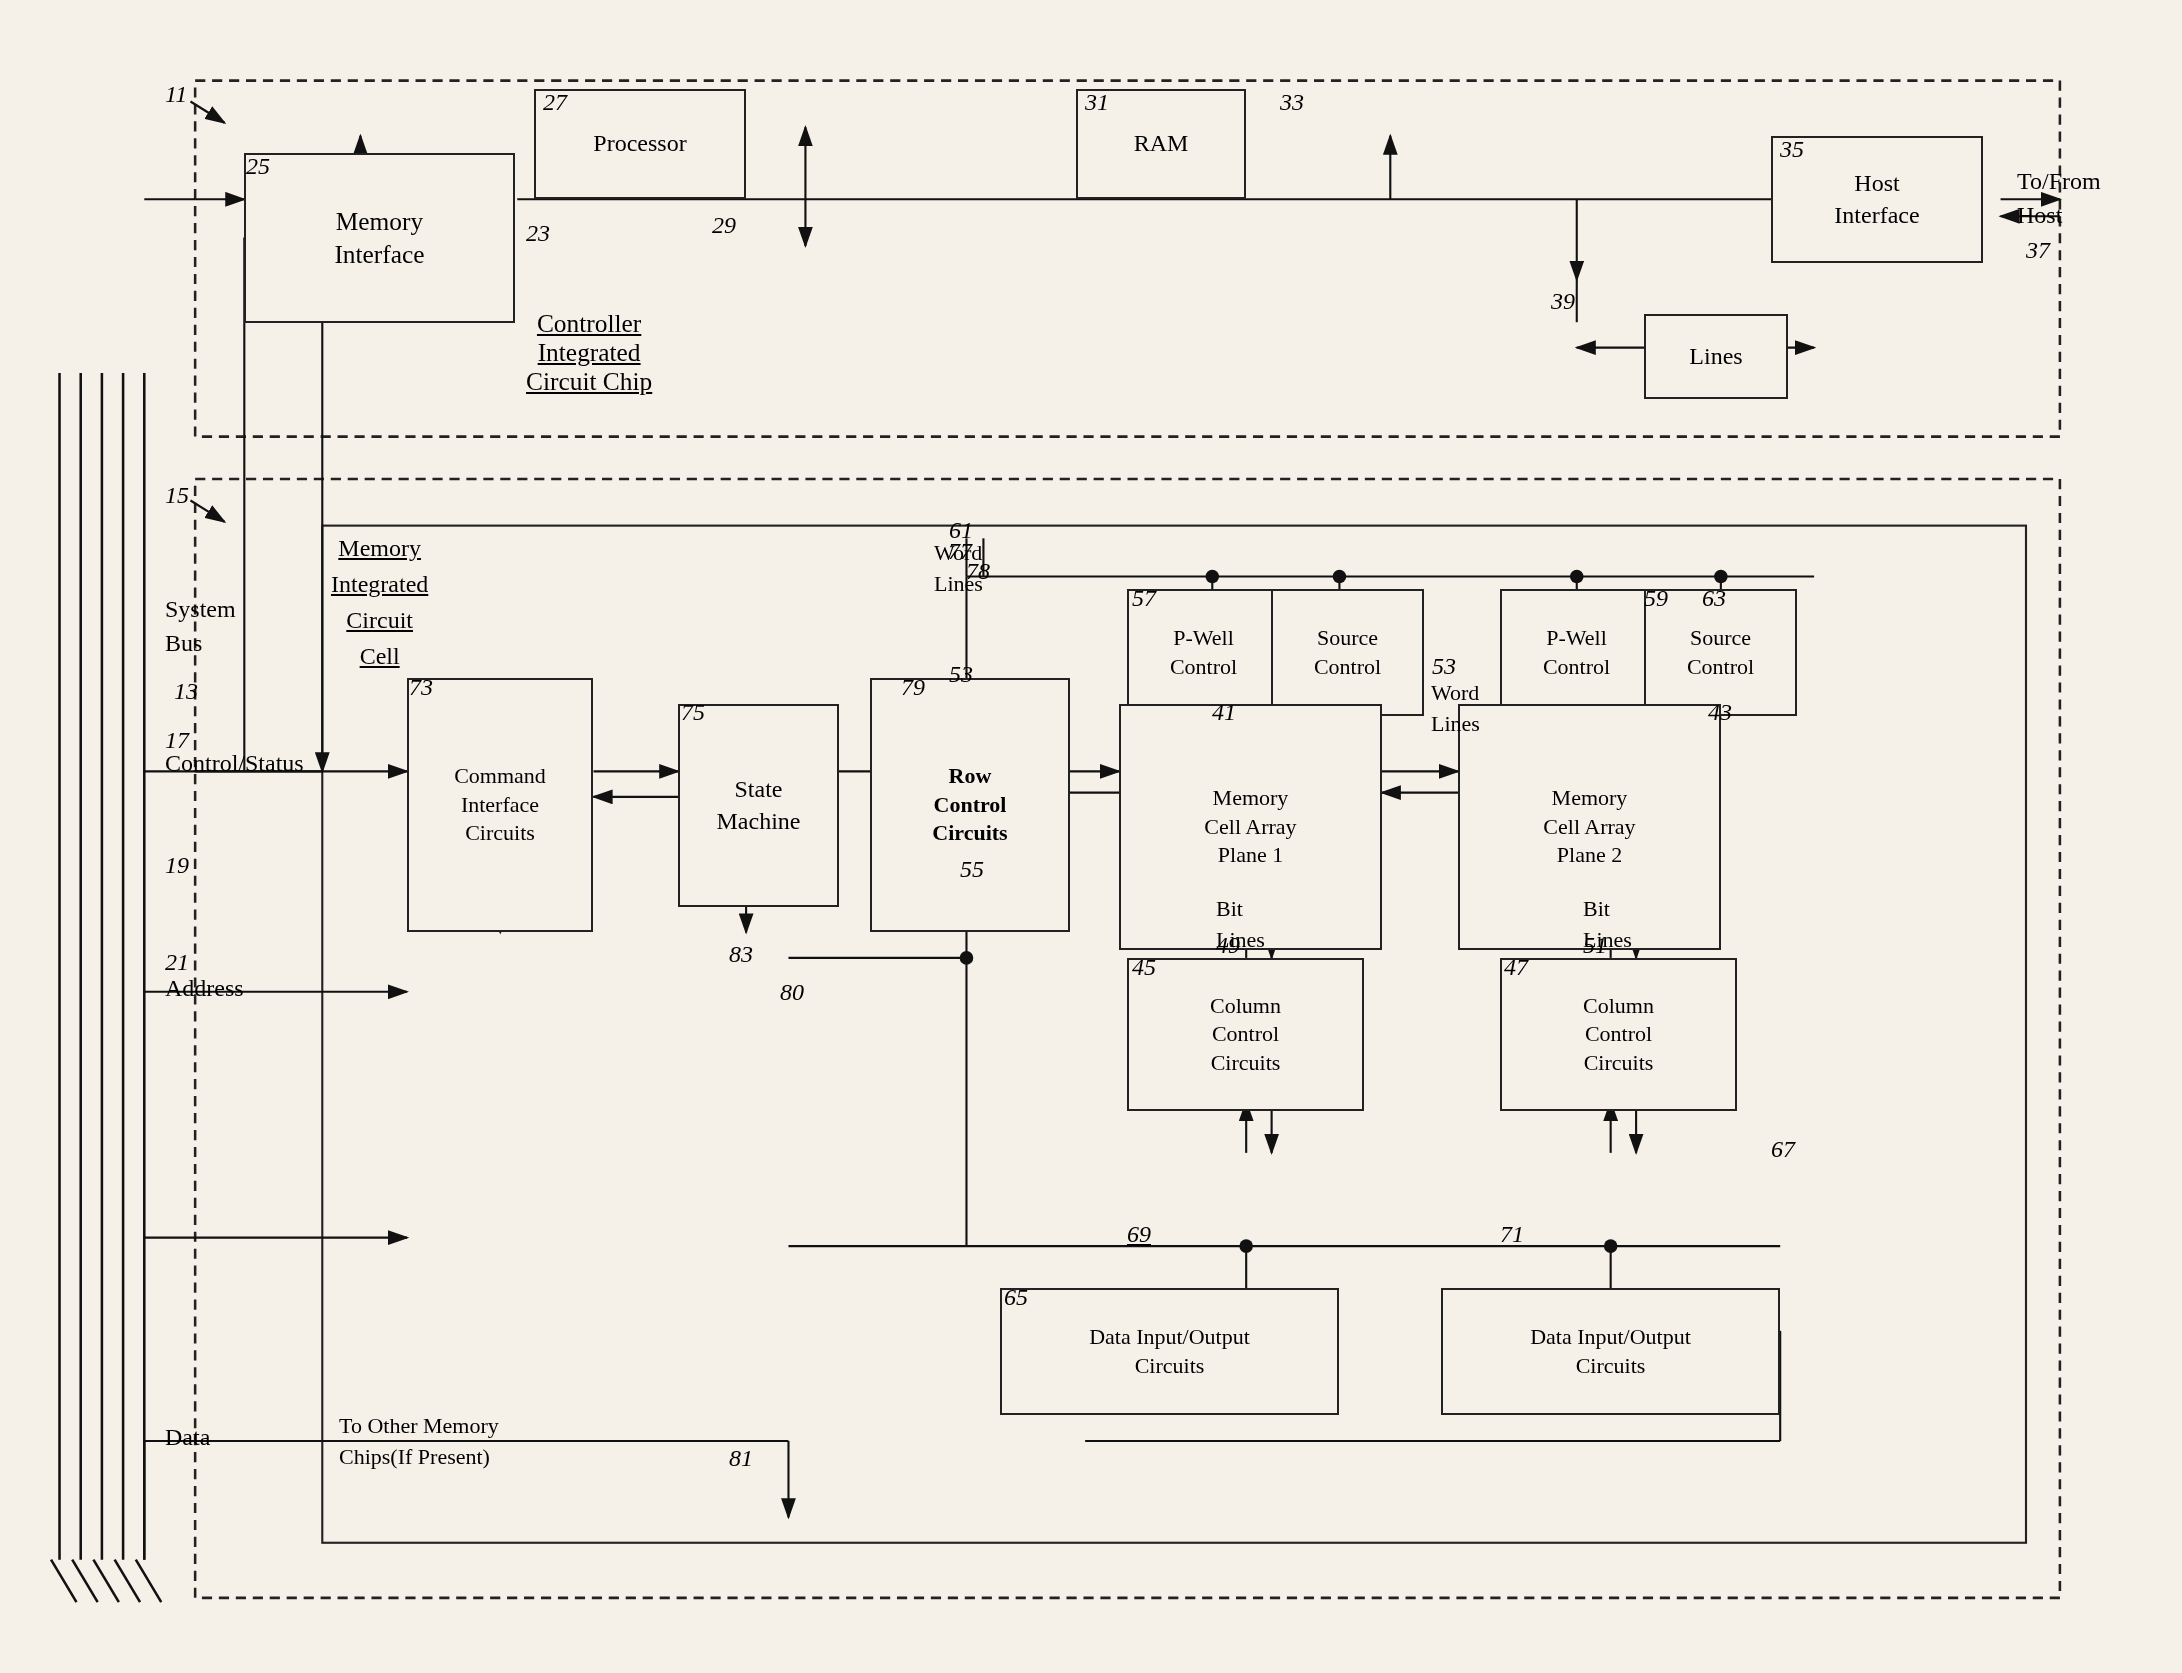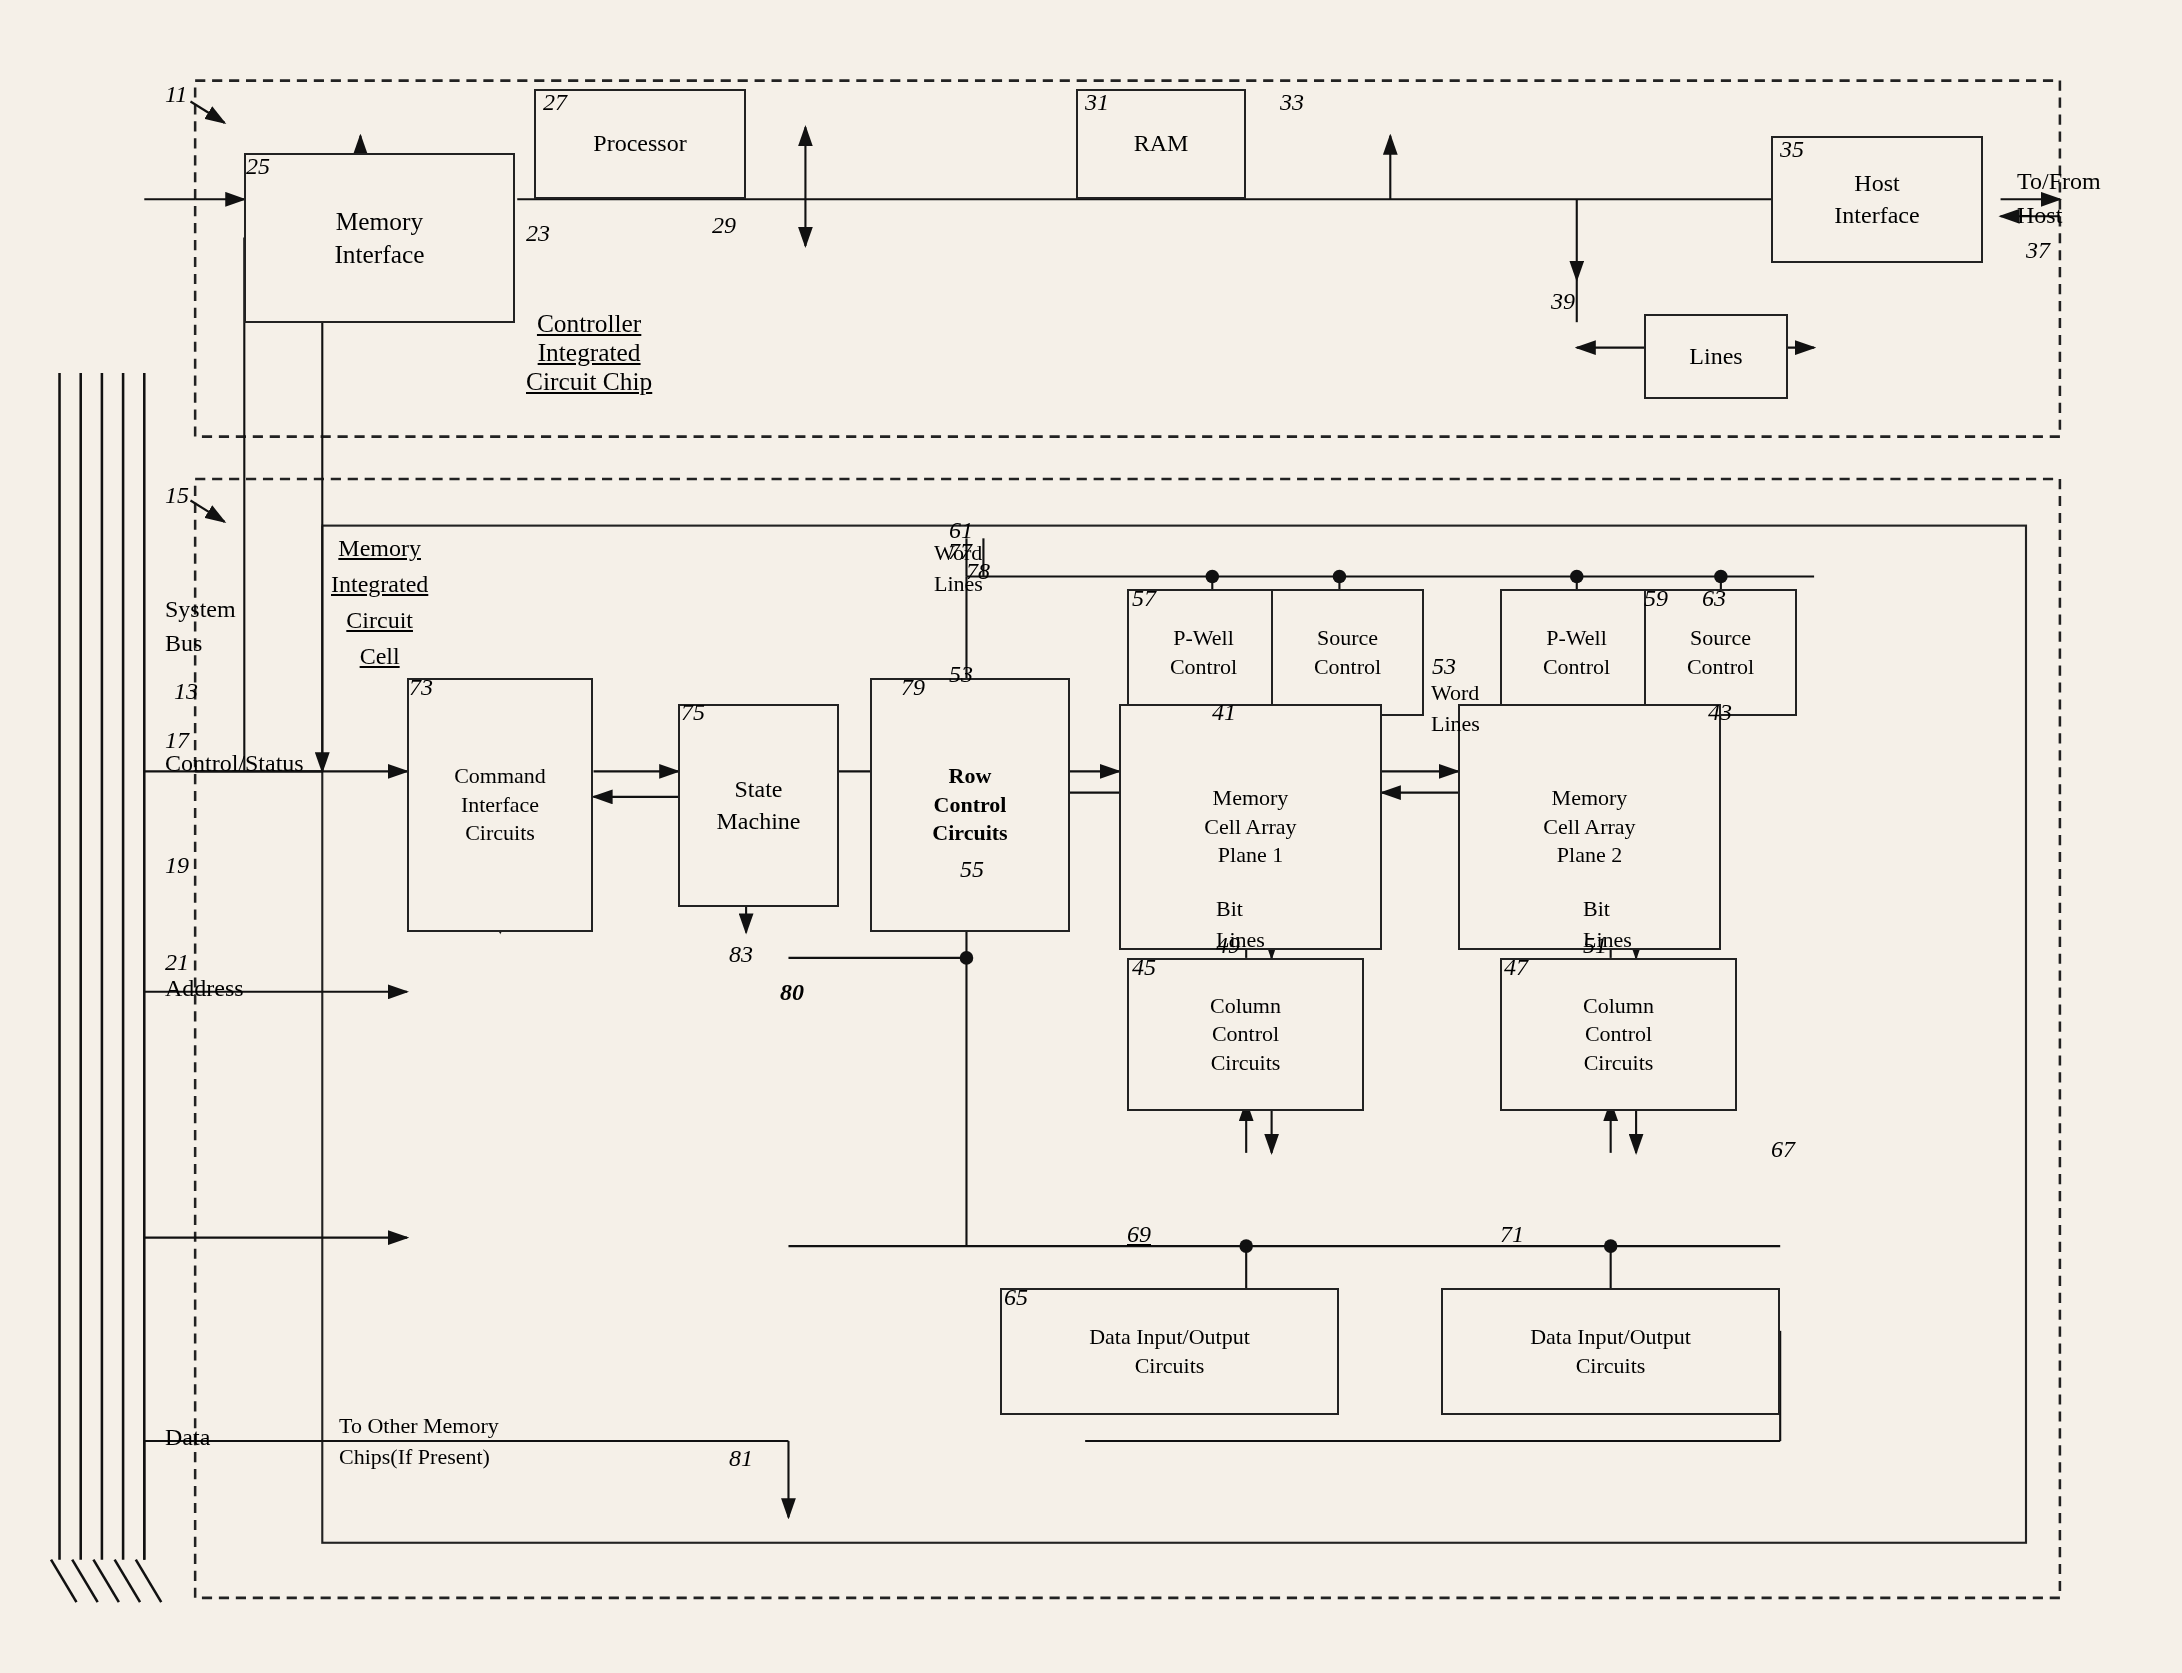--- a/index.html
+++ b/index.html
@@ -366,19 +366,19 @@
 
   <div class="label-normal" style="left:1182px; top:860px; font-size:22px; line-height:1.4;">Bit<br>Lines</div>
   <div class="num" style="left:1182px; top:898px;">49</div>
 
   <div class="label-normal" style="left:1549px; top:860px; font-size:22px; line-height:1.4;">Bit<br>Lines</div>
   <div class="num" style="left:1549px; top:898px;">51</div>
 
   <div class="num" style="left:926px; top:822px;">55</div>
   <div class="num" style="left:914px; top:504px;">77</div>
   <div class="num" style="left:932px; to:525px; top:524px;">78</div>
-  <div class="num" style="left:746px; top:945px;font-weight:bold;">80</div>
+  <div class="num" style="left:746px; top:945px;">80</div>
   <div class="num" style="left:1093px; top:1187px;text-decoration:underline;">69</div>
   <div class="num" style="left:1466px; top:1187px;">71</div>
   <div class="num" style="left:1668px; top:551px;">63</div>
 
 </div>
 
 
 </body></html>

